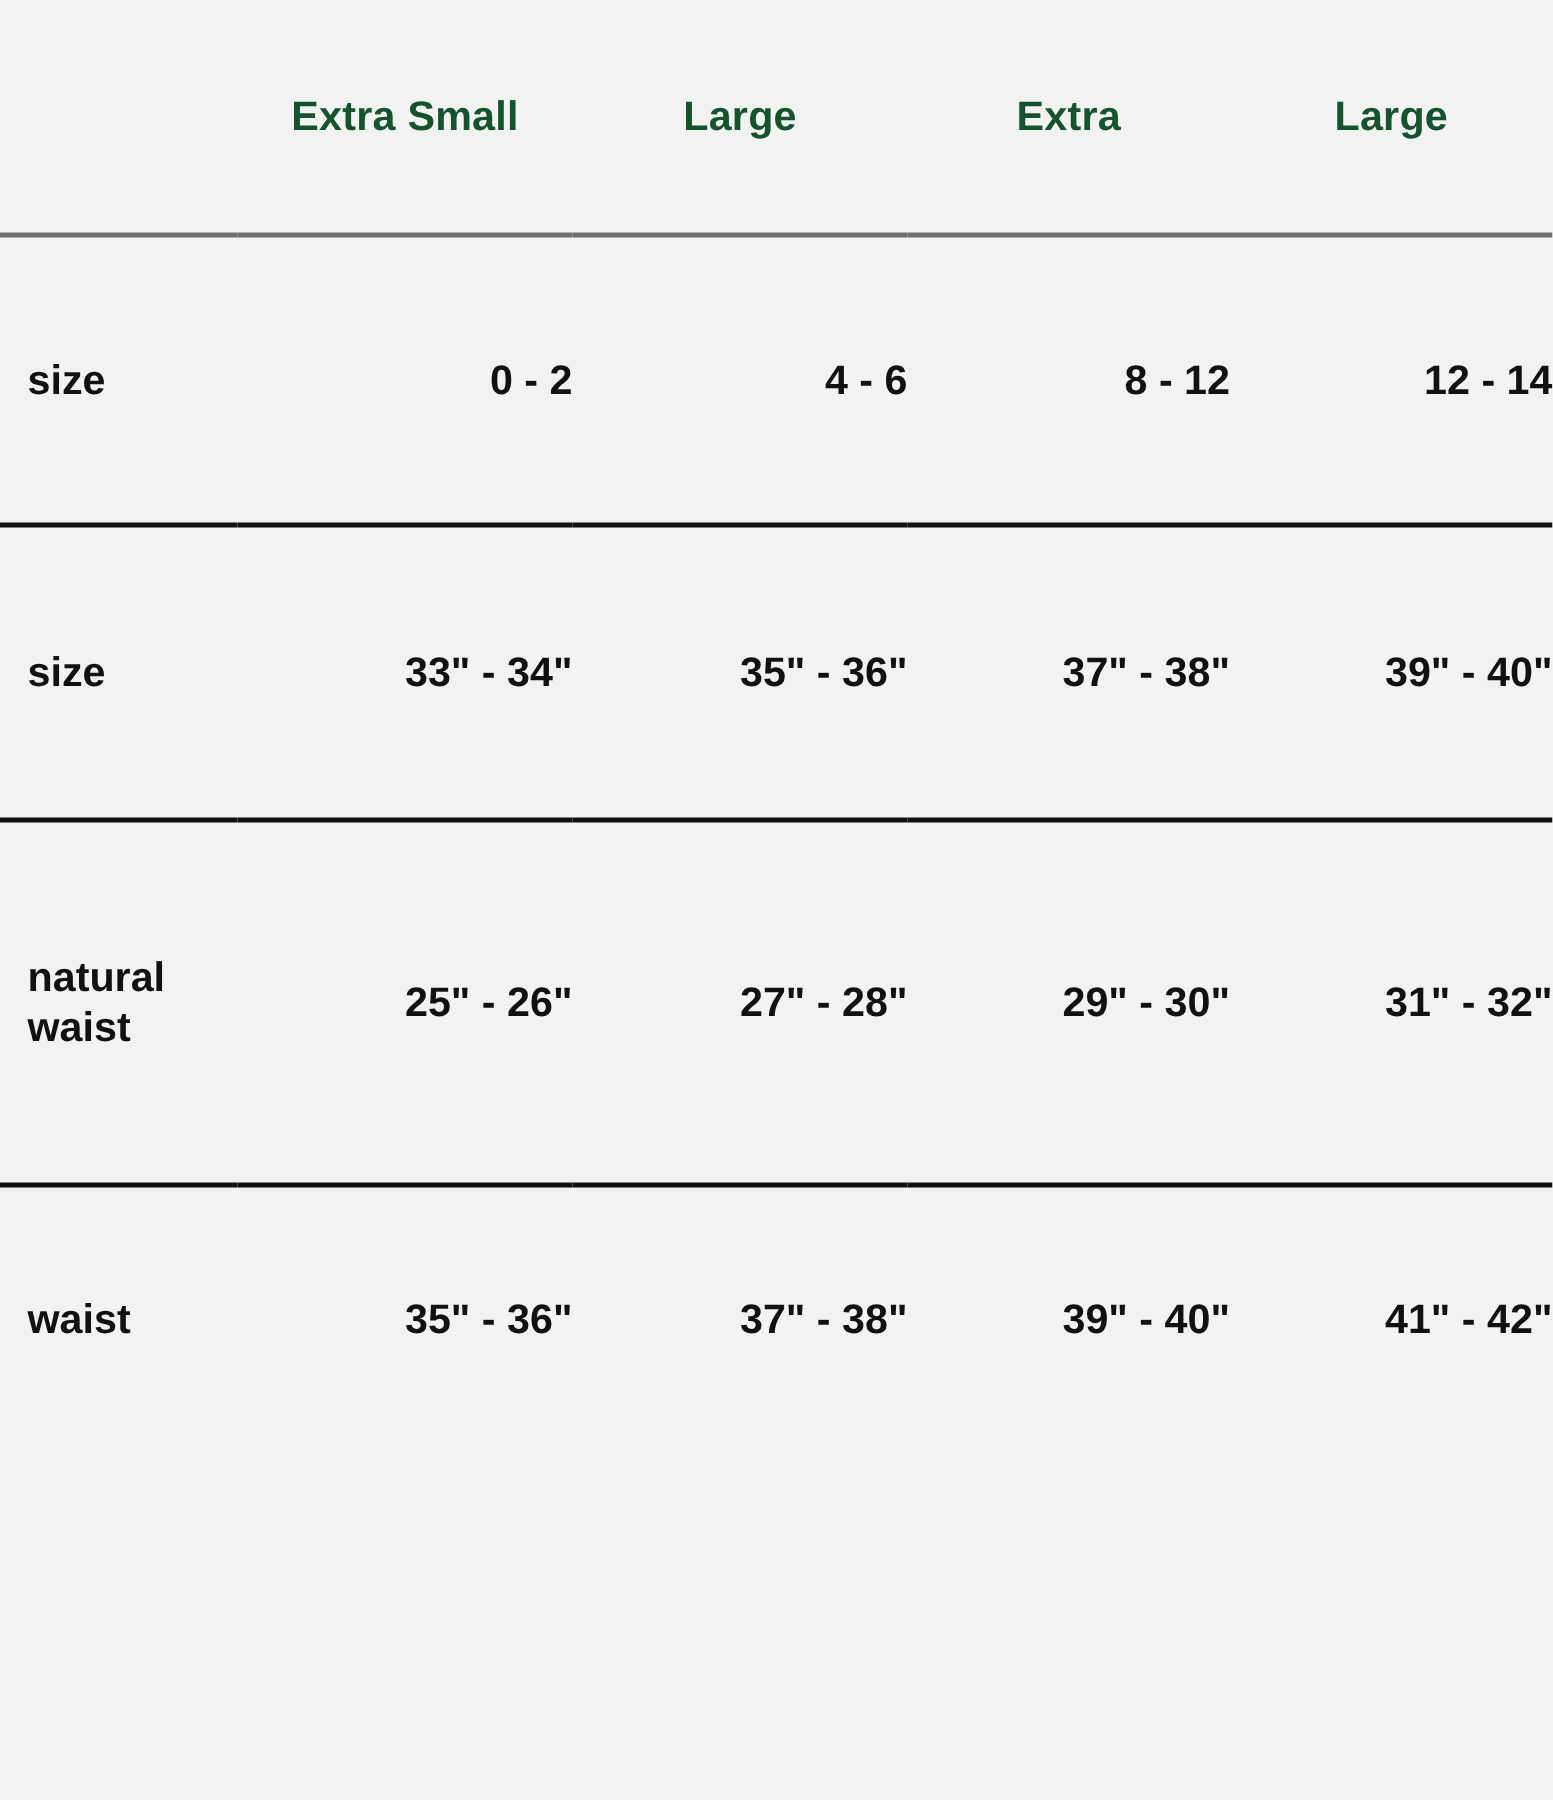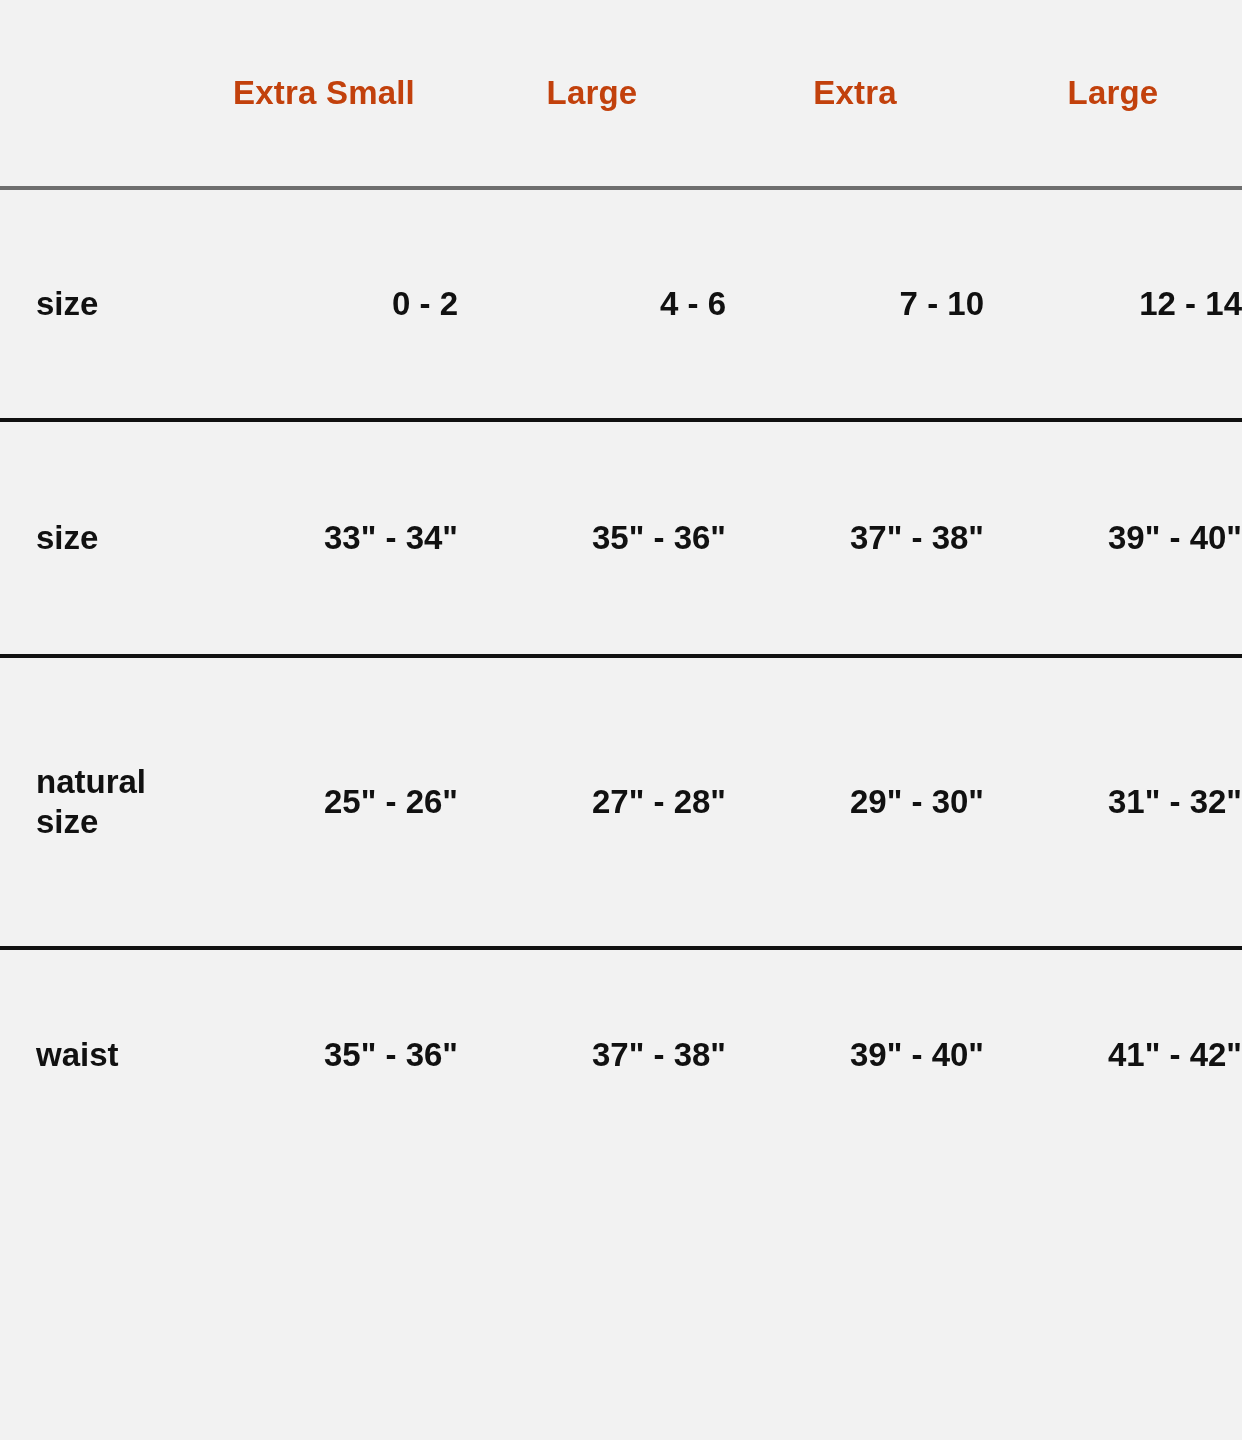--- a/index.html
+++ b/index.html
@@ -29,21 +29,21 @@
   }
   col.col-label { width: 190px; }
   col.col-xs { width: 268px; }
   col.col-s { width: 268px; }
   col.col-m { width: 258px; }
   col.col-l { width: 258px; }
 
   thead th {
     font-size: 33px;
     font-weight: bold;
-    color: #c2410c;
+    color: #14532d;
     text-align: center;
     padding: 0;
     height: 186px;
     vertical-align: middle;
     letter-spacing: 0.2px;
   }
   thead th.label-head {
     text-align: left;
     padding-left: 22px;
   }
@@ -60,21 +60,21 @@
   tbody td {
     font-size: 33px;
     font-weight: bold;
     color: #111111;
     text-align: right;
     padding: 0;
     vertical-align: middle;
   }
   td.row-label {
     text-align: left;
-    padding-left: 36px;
+    padding-left: 22px;
     line-height: 1.22;
     font-size: 33px;
   }
   tr.row-size td { height: 228px; }
   tr.row-bust td { height: 232px; }
   tr.row-natural-waist td { height: 288px; }
   tr.row-drop-waist td { height: 290px; }
   tr.row-hips td { height: 210px; }
 
   .wrap-label {
@@ -103,36 +103,36 @@
         <th>Large</th>
       </tr>
     </thead>
     <tbody>
       <tr class="row-size">
         <td class="row-label">
             <span class="wrap-label">size</span>
           </td>
         <td>0 - 2</td>
         <td>4 - 6</td>
-        <td>7 - 10</td>
+        <td>8 - 12</td>
         <td>12 - 14</td>
       </tr>
       <tr class="row-bust">
         <td class="row-label">
             <span class="wrap-label">size</span>
           </td>
         <td>33" - 34"</td>
         <td>35" - 36"</td>
         <td>37" - 38"</td>
         <td>39" - 40"</td>
       </tr>
       <tr class="row-natural-waist">
         <td class="row-label">
             <span class="wrap-label">natural
-size</span>
+waist</span>
           </td>
         <td>25" - 26"</td>
         <td>27" - 28"</td>
         <td>29" - 30"</td>
         <td>31" - 32"</td>
       </tr>
       <tr class="row-hips">
         <td class="row-label">
             <span class="wrap-label">waist</span>
           </td>

